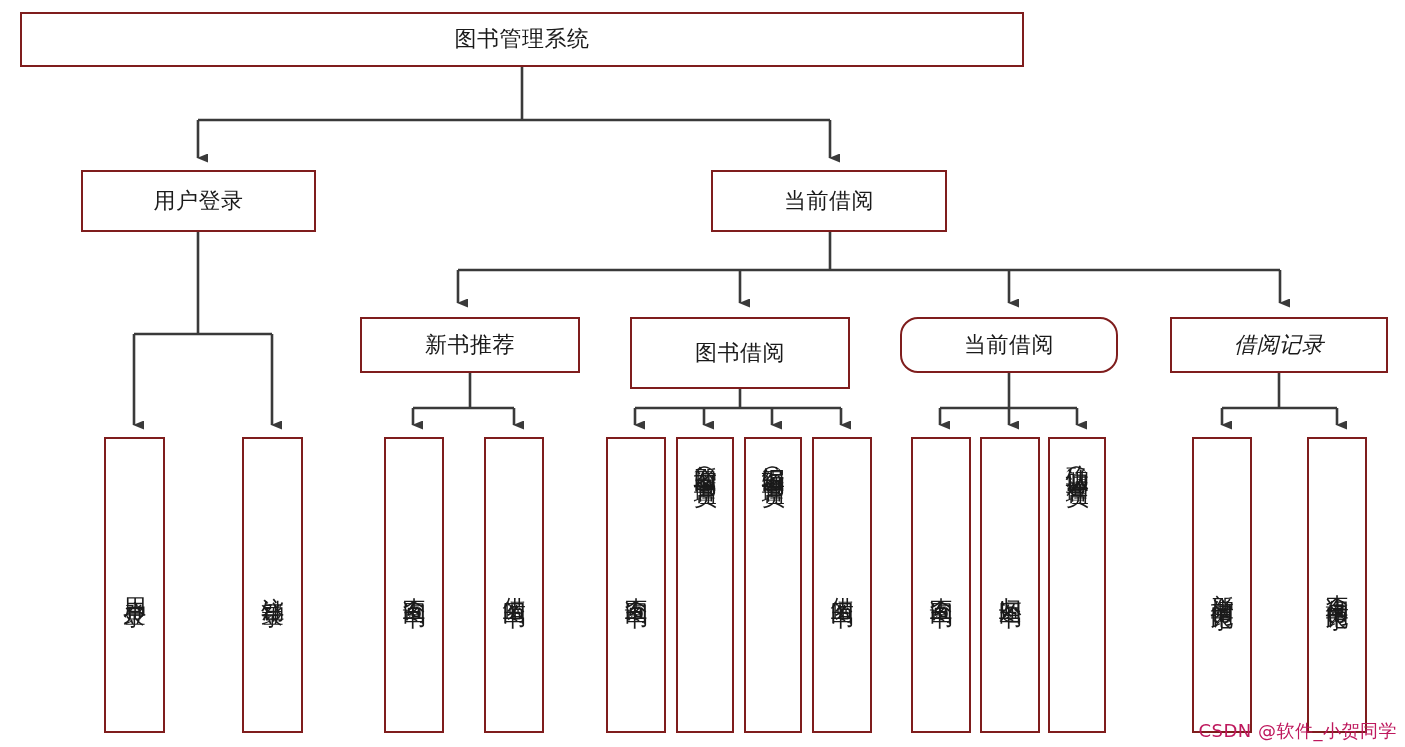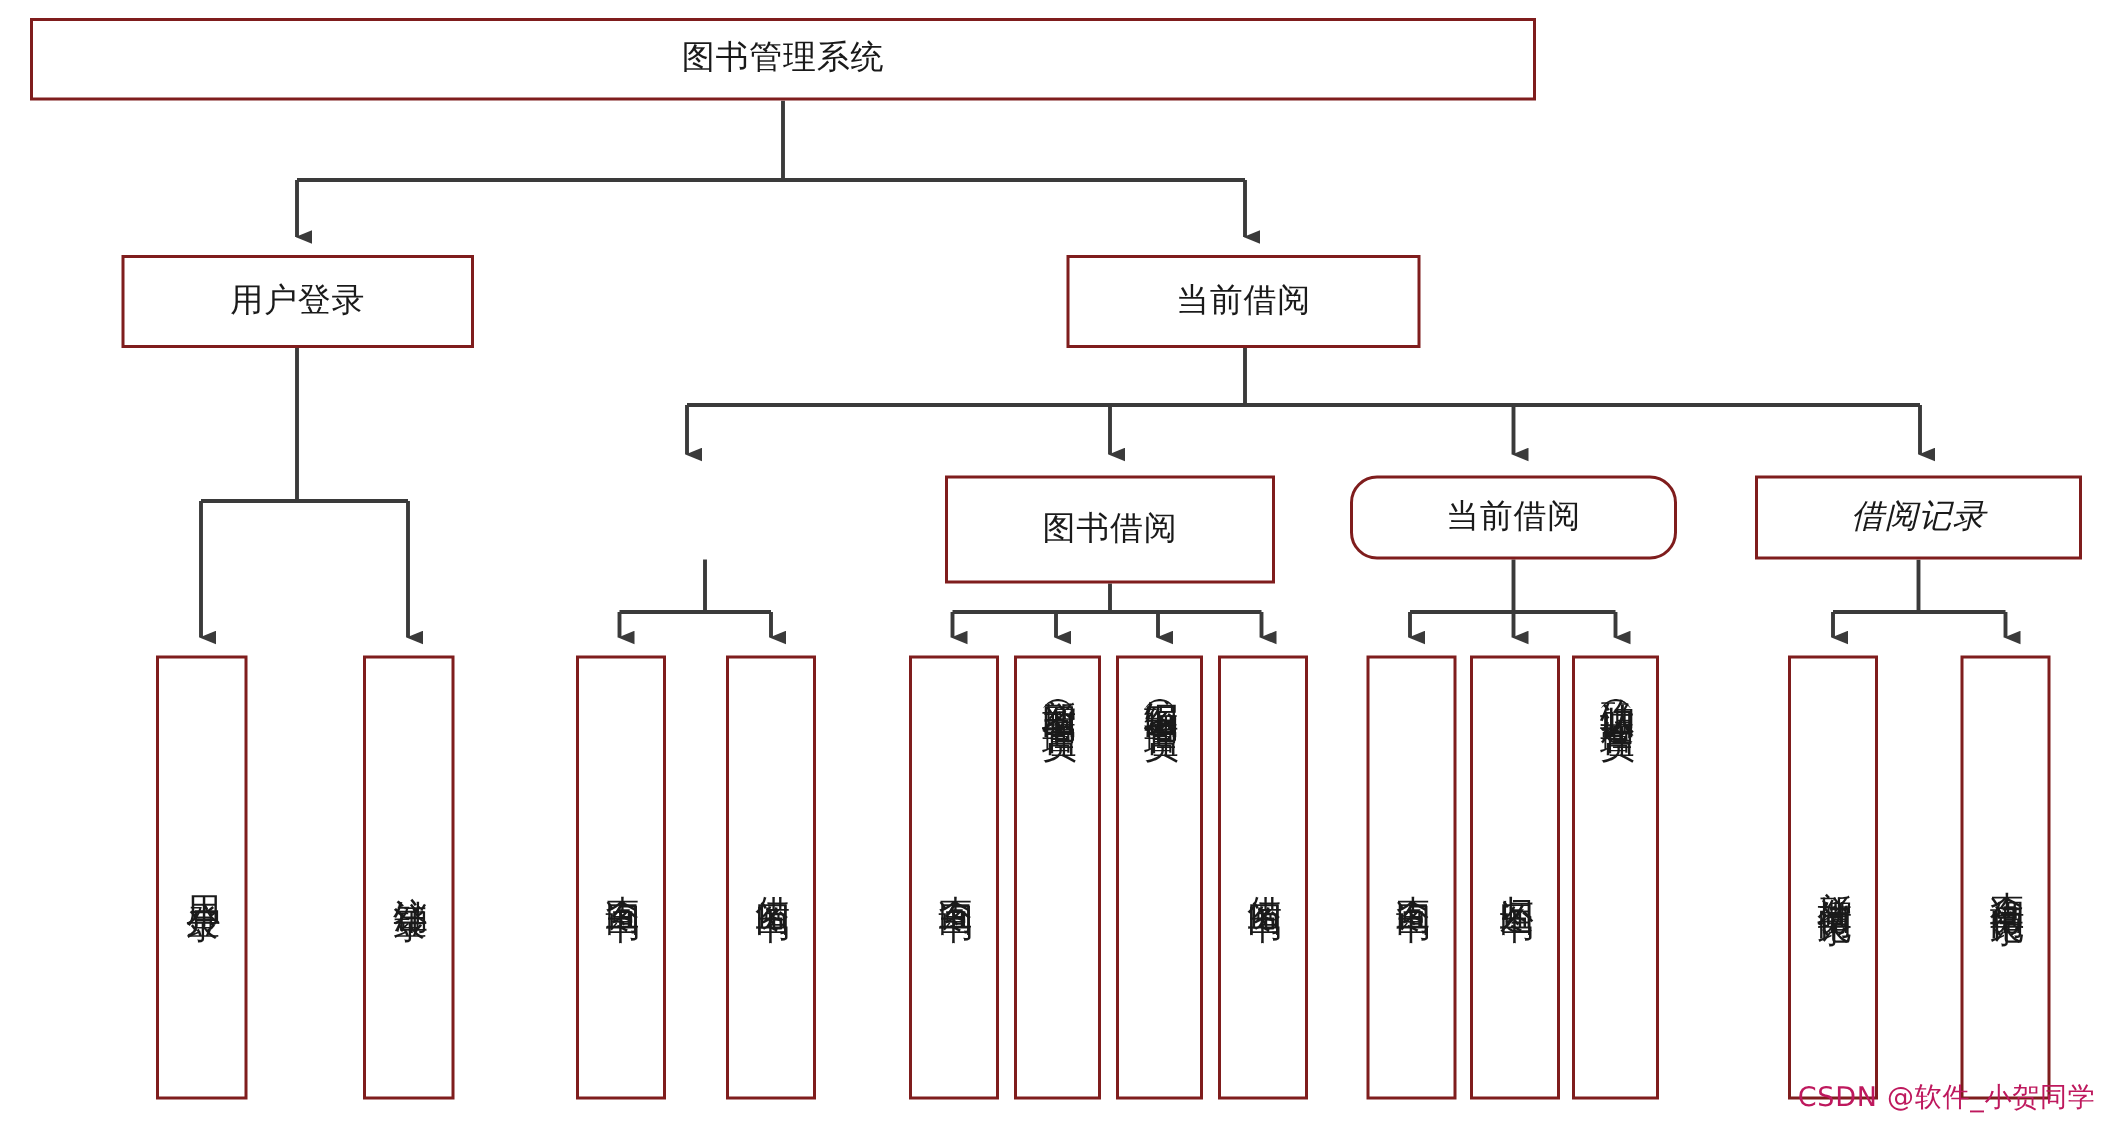--- a/index.html
+++ b/index.html
@@ -132,20 +132,23 @@
     <span class="lbl">图书管理系统</span>
   </div>
 
   <div class="node h" style="left:81px; top:170px; width:235px; height:62px;">
     <span class="lbl">用户登录</span>
   </div>
   <div class="node h" style="left:711px; top:170px; width:236px; height:62px;">
     <span class="lbl">当前借阅</span>
   </div>
 
+  <div class="node h" style="left:360px; top:317px; width:220px; height:56px;">
+    <span class="lbl">新书推荐</span>
+  </div>
   <div class="node h" style="left:630px; top:317px; width:220px; height:72px;">
     <span class="lbl">图书借阅</span>
   </div>
   <div class="node h" style="left:900px; top:317px; width:218px; height:56px;border-radius:18px;">
     <span class="lbl">当前借阅</span>
   </div>
   <div class="node h" style="left:1170px; top:317px; width:218px; height:56px;font-style:italic;">
     <span class="lbl">借阅记录</span>
   </div>
 

